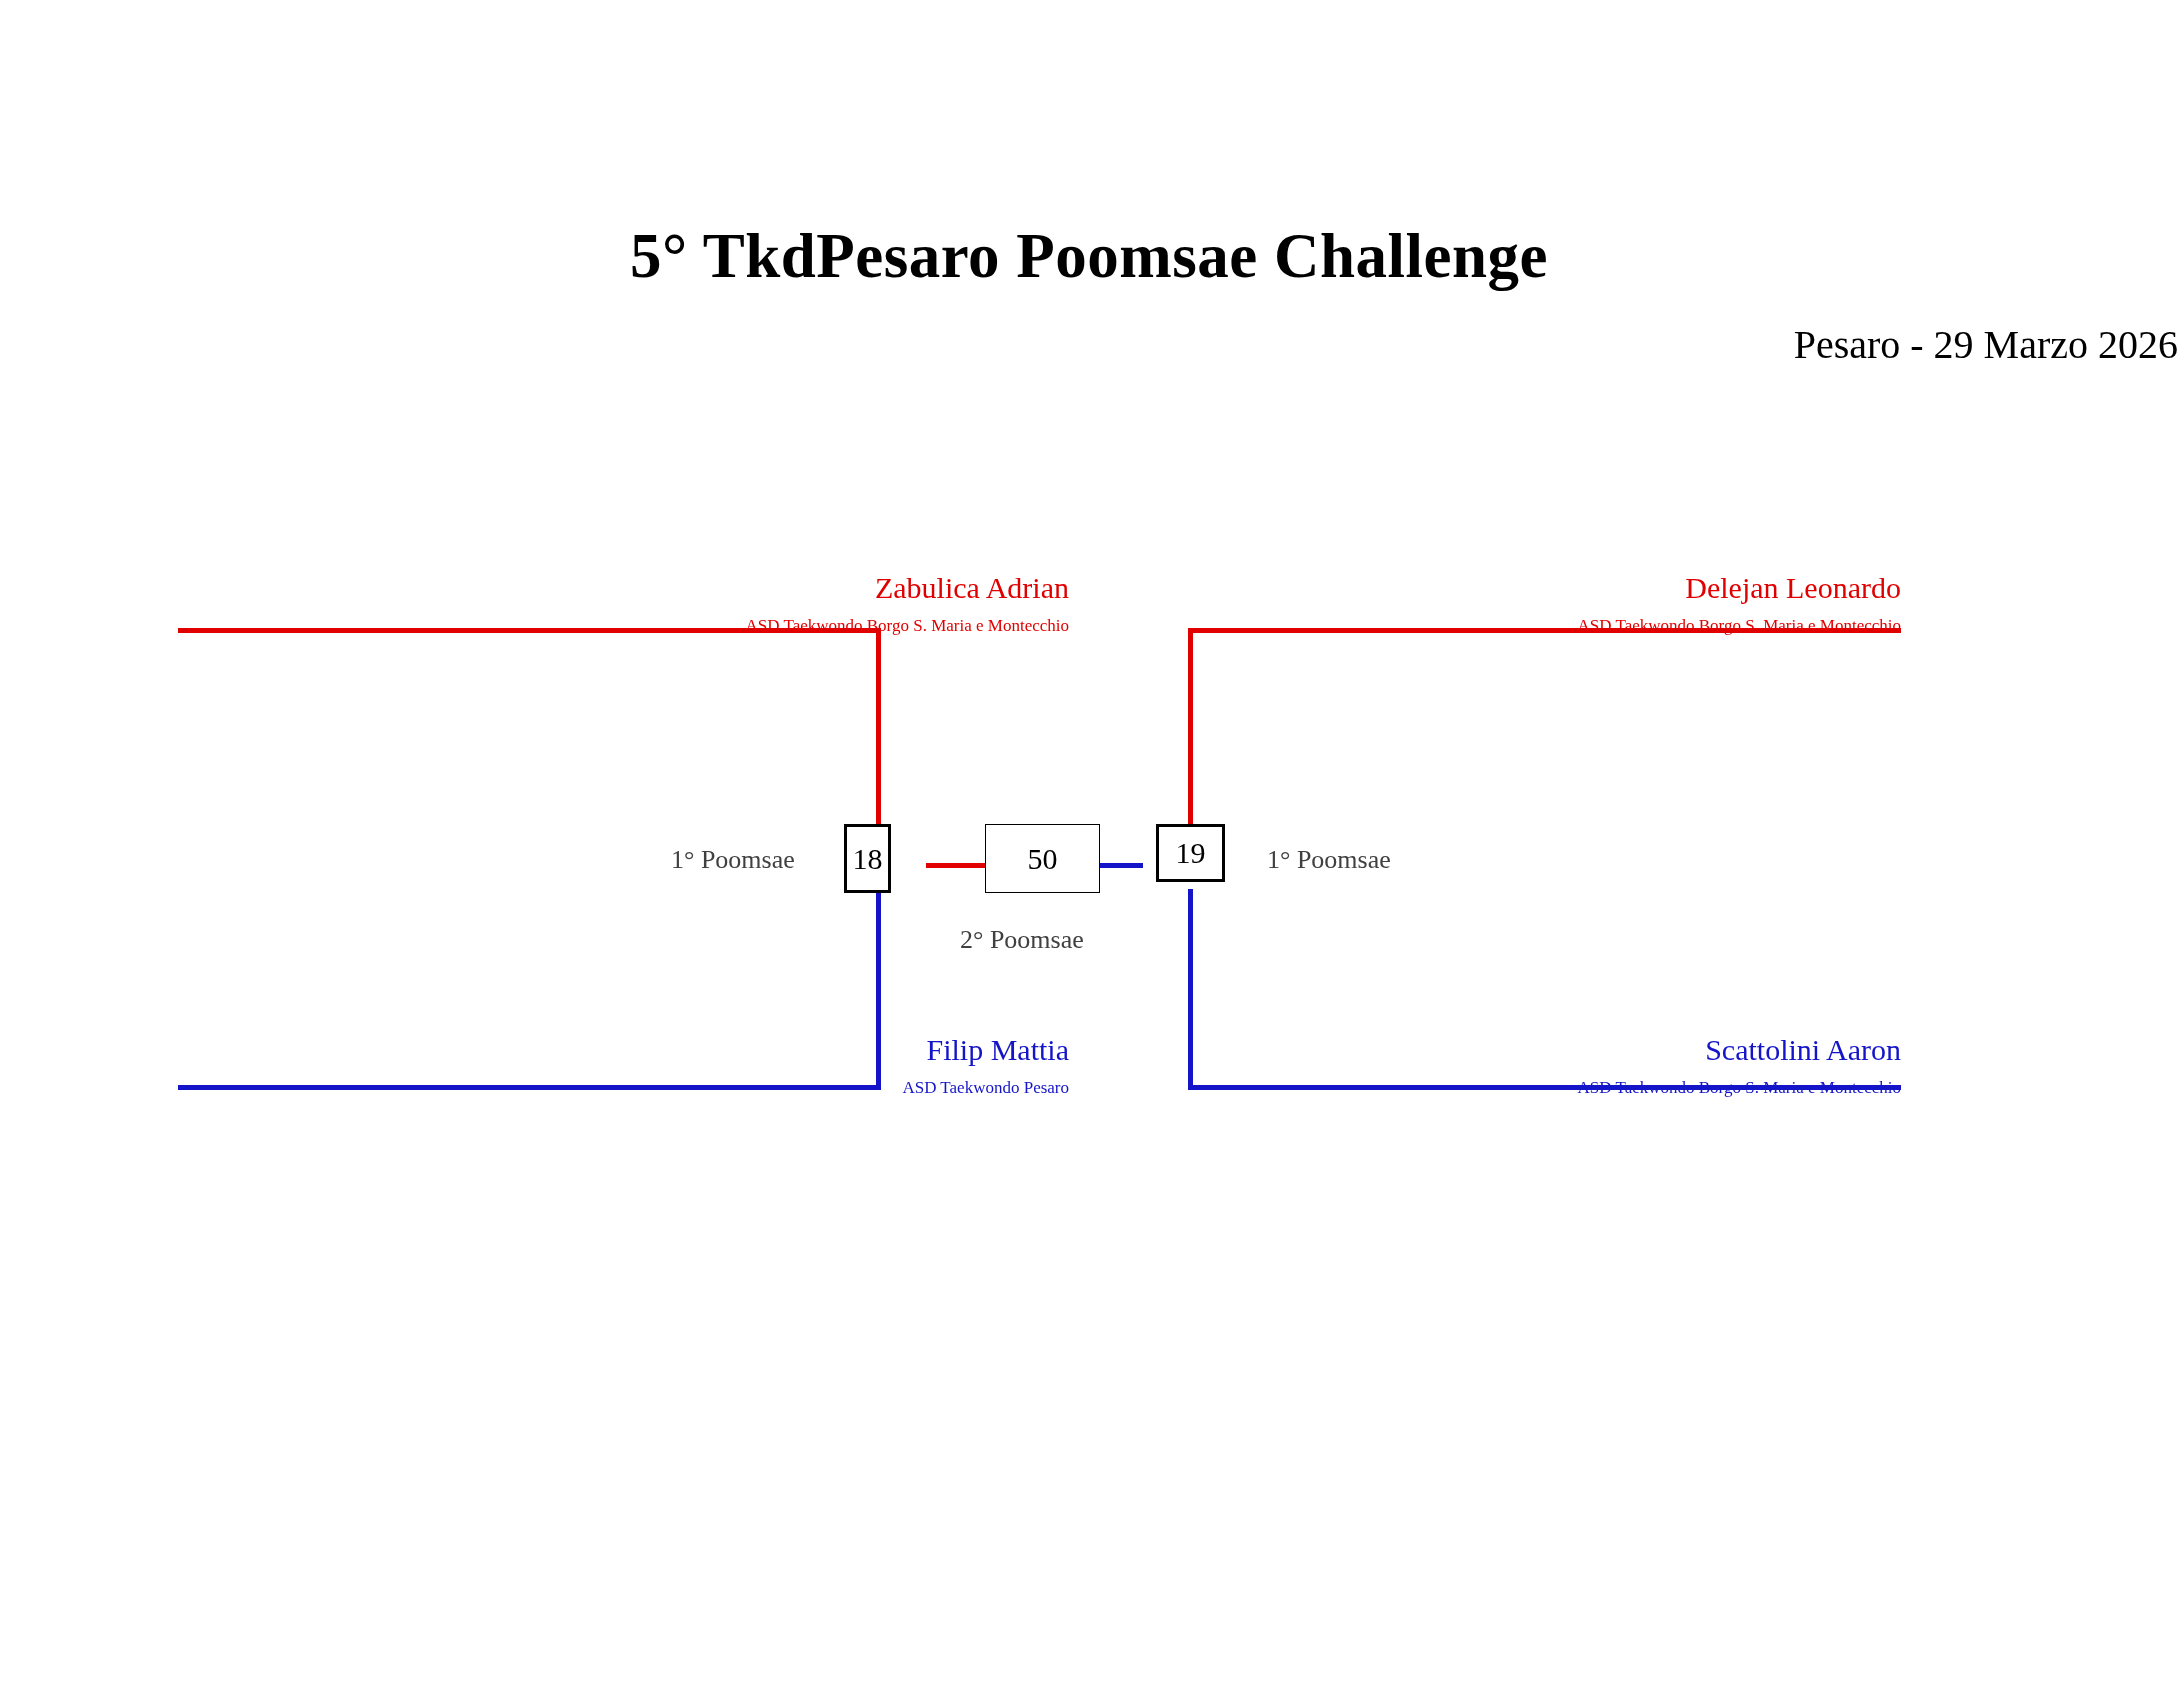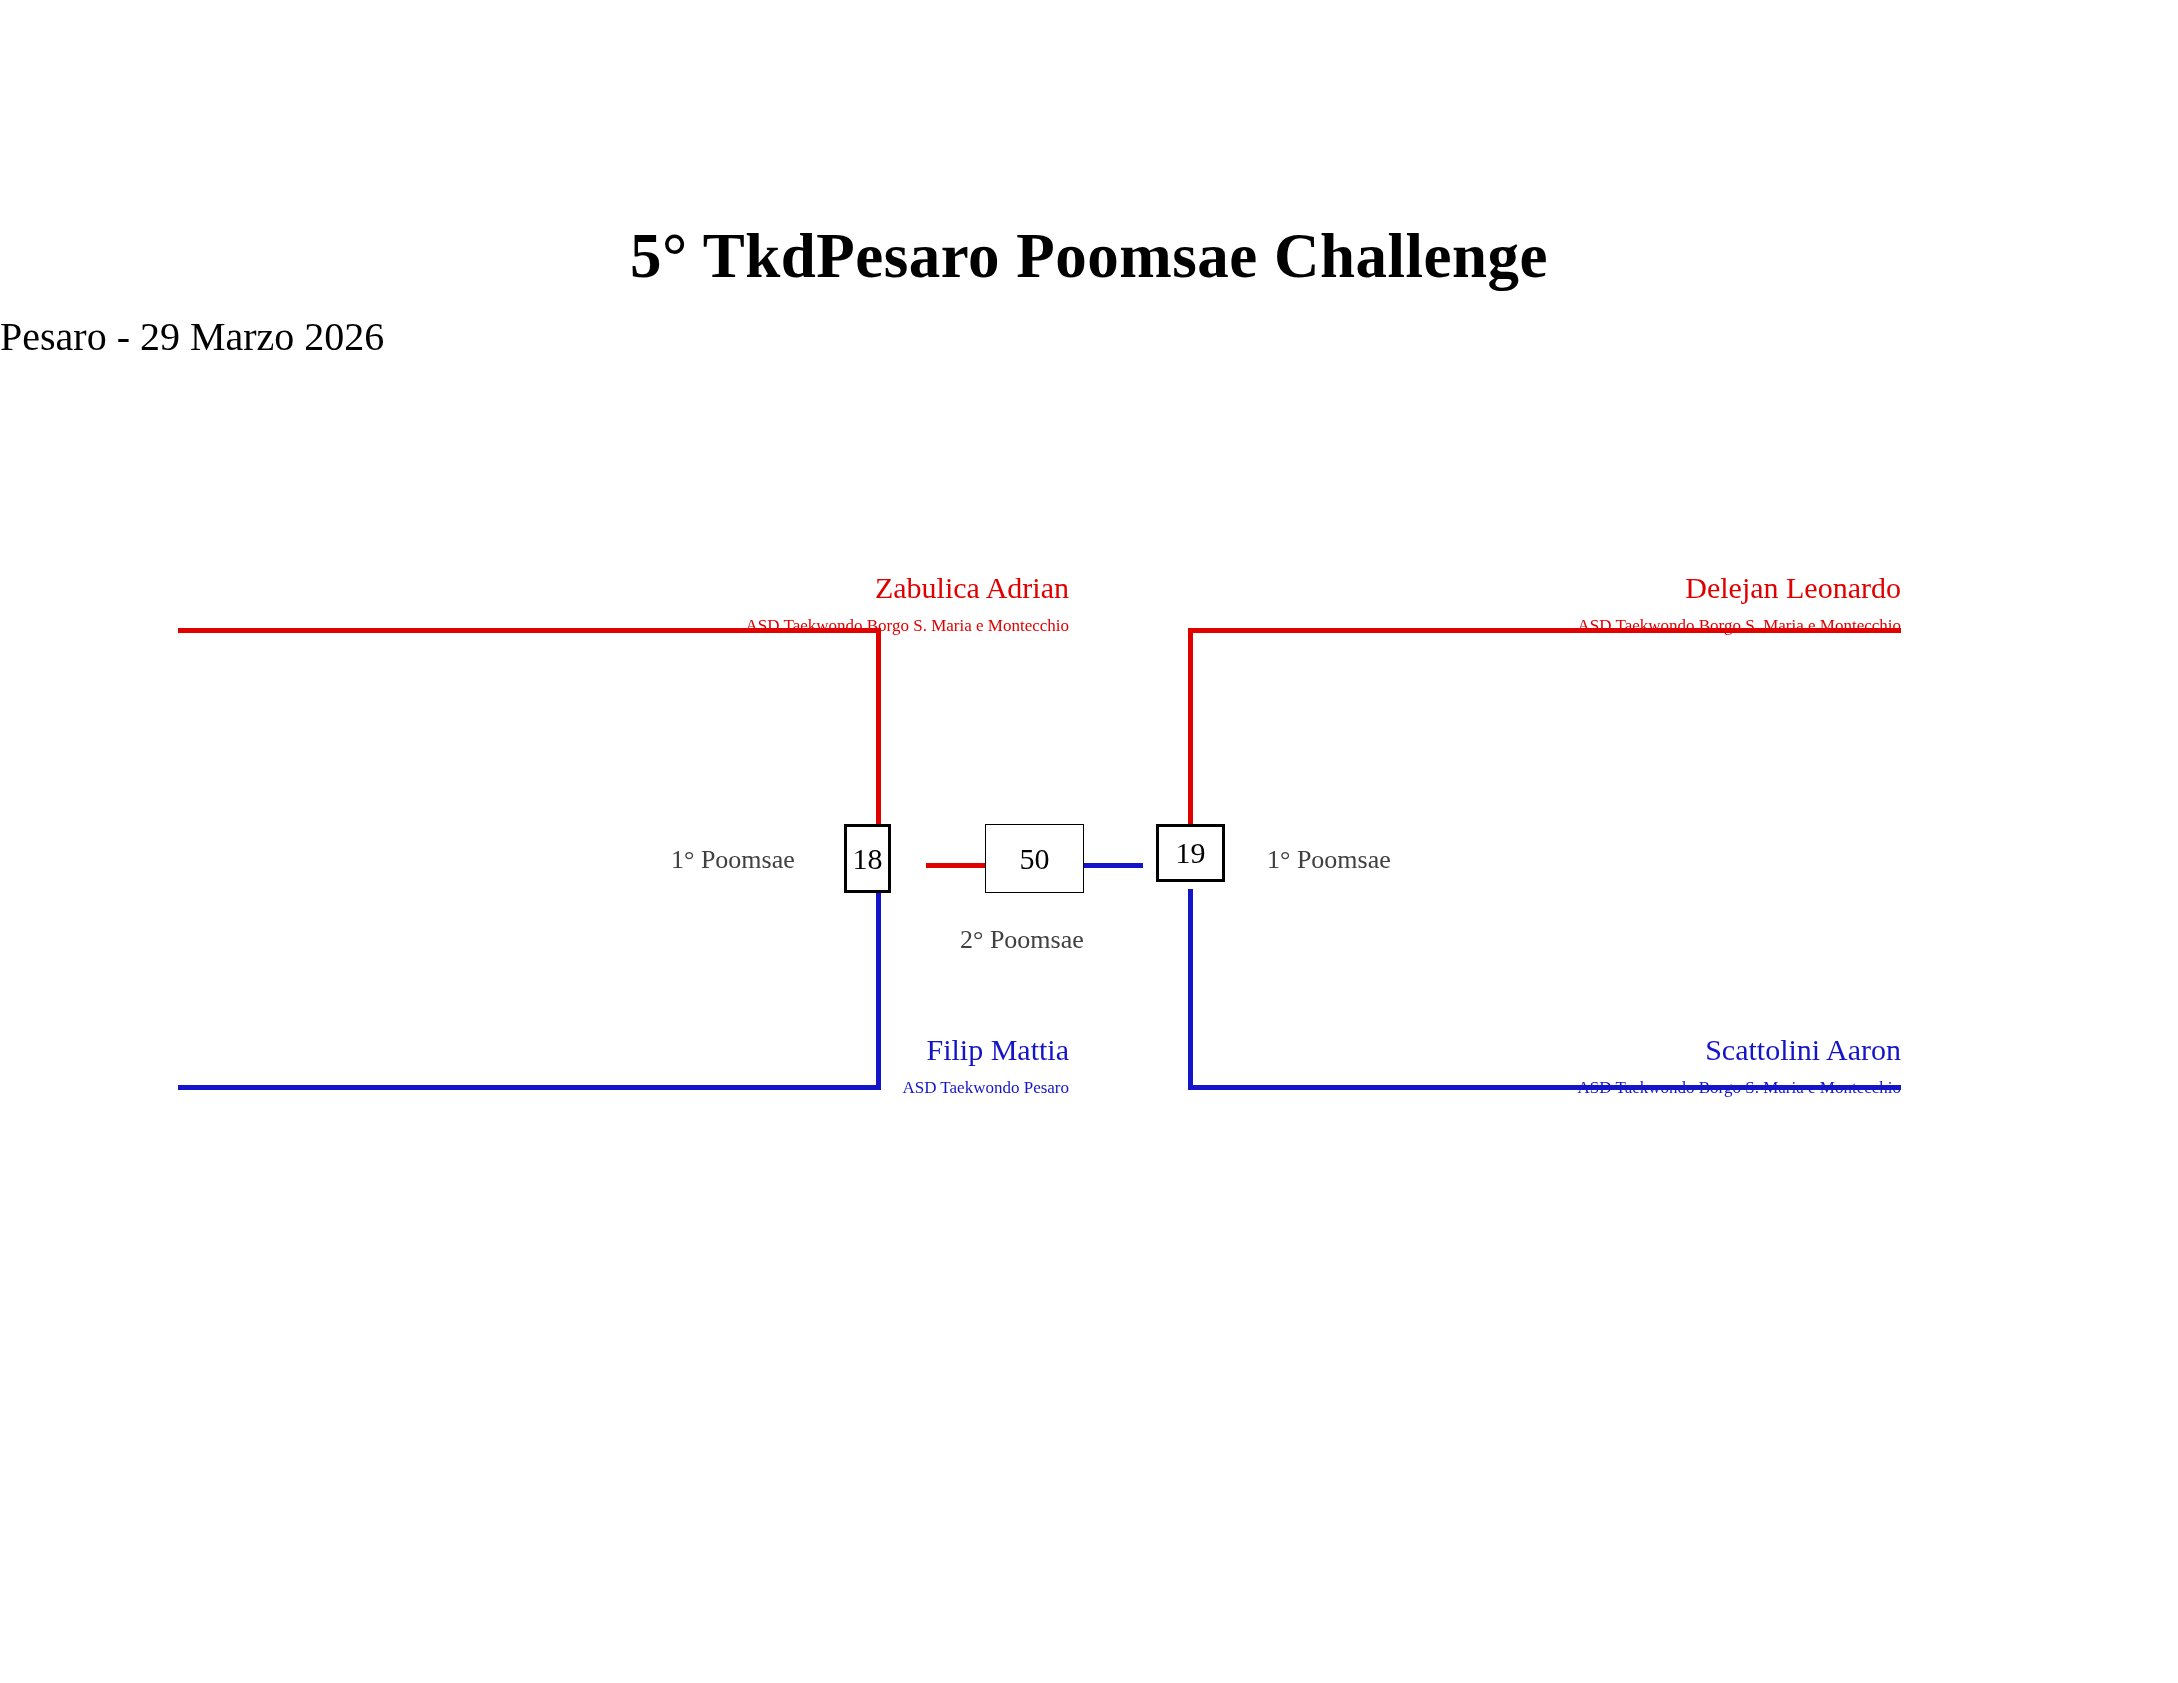--- a/index.html
+++ b/index.html
@@ -30,23 +30,23 @@
     width: 2178px;
     text-align: center;
     font-size: 63px;
     font-weight: bold;
     letter-spacing: 0.5px;
     white-space: nowrap;
   }
   .subtitle {
     position: absolute;
     left: 0;
-    top: 313px;
+    top: 321px;
     width: 2178px;
-    text-align: left;
+    text-align: right;
     font-size: 40px;
     white-space: nowrap;
   }
   
   .competitor {
     position: absolute;
     white-space: nowrap;
   }
   .competitor .name {
     font-size: 30px;
@@ -149,21 +149,21 @@
   <div class="line red" style="left:1188px; top:628px; width:5px; height:196px;"></div>
 
   <div class="line blue" style="left:1188px; top:1085px; width:713px; height:5px;"></div>
 
   <div class="line blue" style="left:1188px; top:889px; width:5px; height:201px;"></div>
 
   <div class="score-box" style="left:844px; top:824px; width:47px; height:69px;">
     <span>18</span>
   </div>
 
-  <div class="box-mid" style="left:985px; top:824px; width:99px; height:69px;">
+  <div class="box-mid" style="left:985px; top:824px; width:115px; height:69px;">
     <span>50</span>
   </div>
 
   <div class="score-box" style="left:1156px; top:824px; width:69px; height:58px;">
     <span>19</span>
   </div>
 
   <div class="round-label" style="left:671px; top:845px;">1° Poomsae</div>
 
   <div class="round-label" style="left:960px; top:925px;">2° Poomsae</div>

